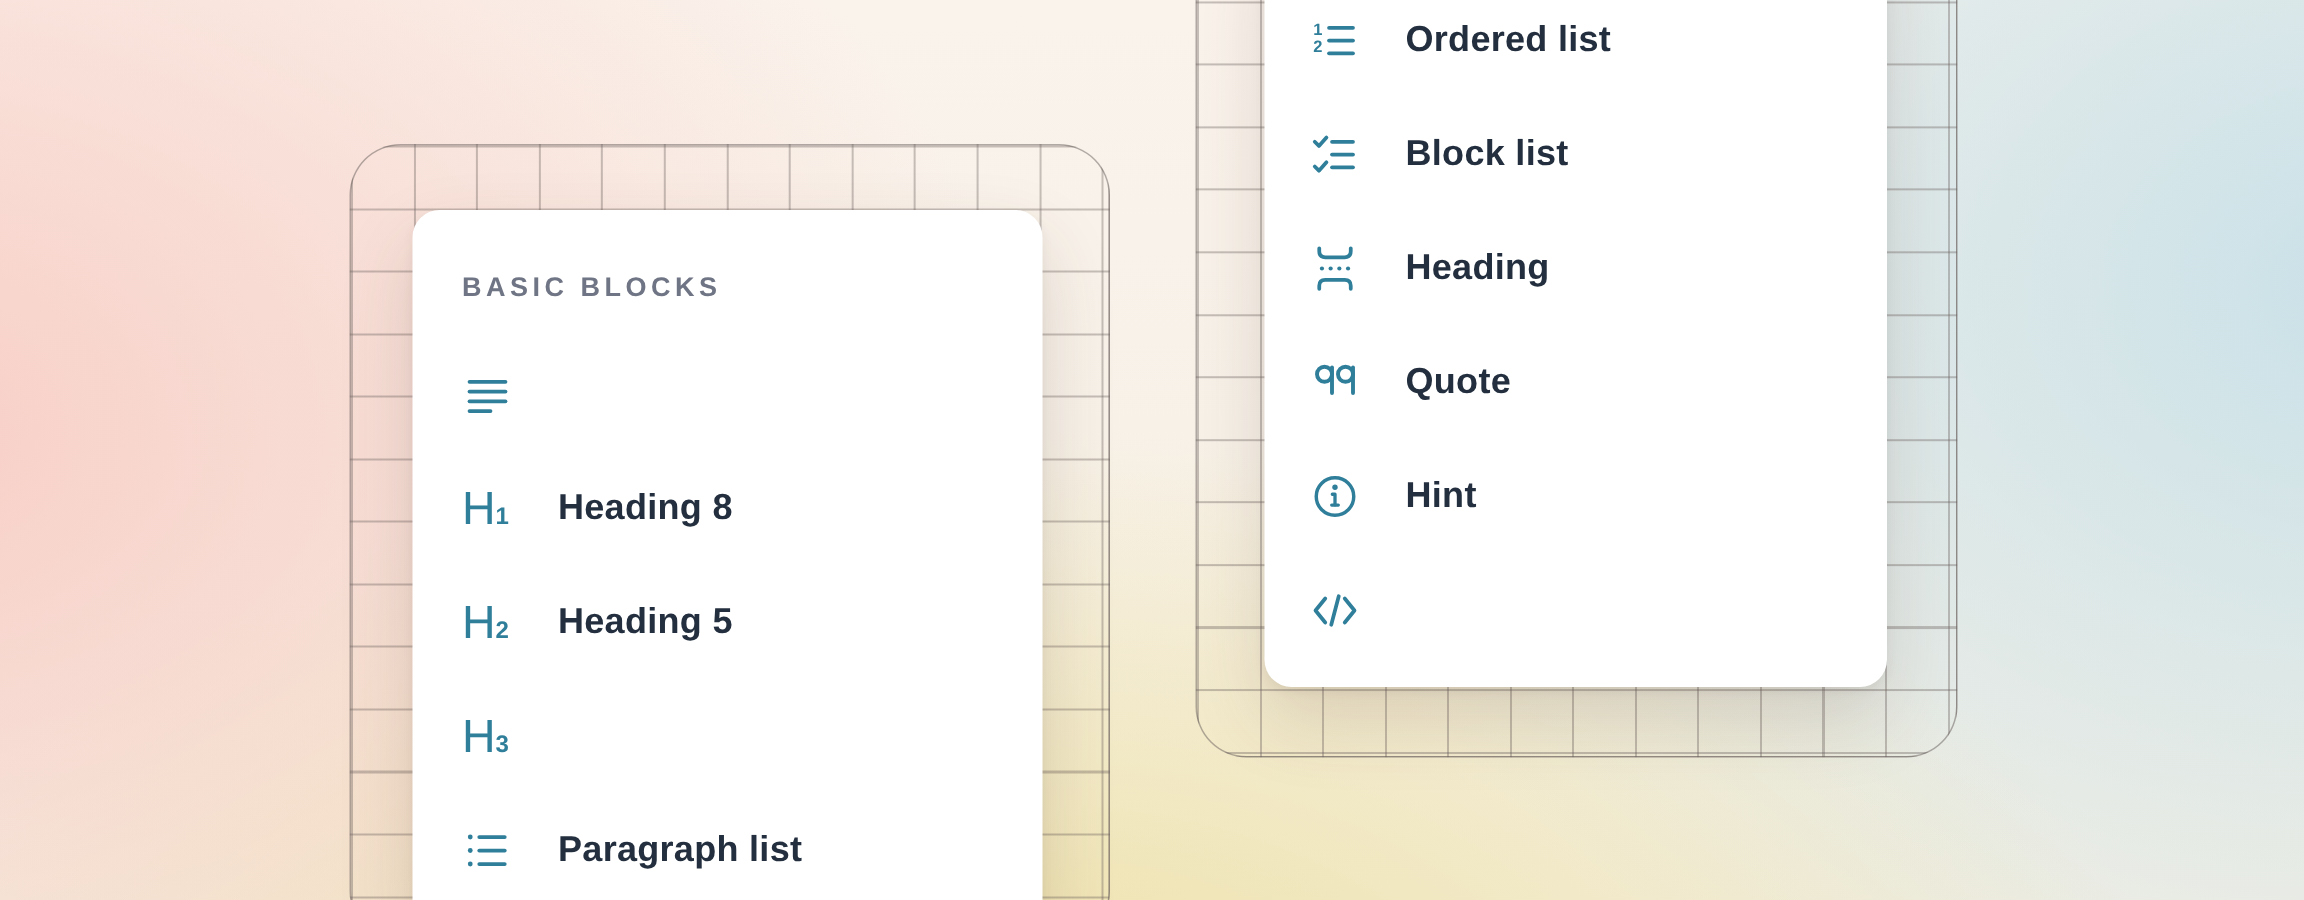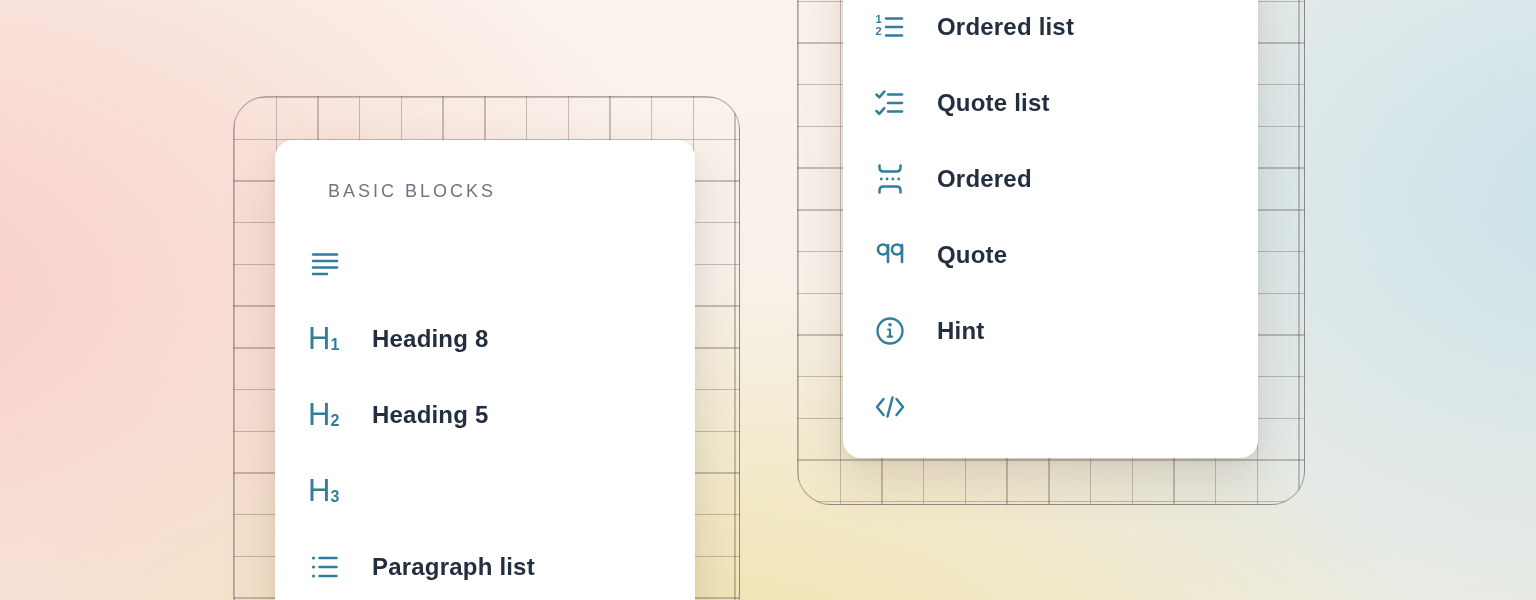--- a/index.html
+++ b/index.html
@@ -22,22 +22,22 @@
   }
   .grid-left{left:233px;top:96px;width:505px;height:530px;}
   .grid-right{left:797px;top:-42px;width:506px;height:545px;}
   .card{
     position:absolute;background:#ffffff;border-radius:18px;
     box-shadow:0 22px 50px rgba(85,55,45,0.16), 0 3px 8px rgba(0,0,0,0.05);
   }
   .card-left{left:275px;top:140px;width:420px;height:486px;padding:0 33px;box-sizing:border-box;}
   .card-right{left:843px;top:-60px;width:415px;height:518px;padding:49px 30px 0;box-sizing:border-box;}
   .section-title{
-    margin-top:40px;font-size:18px;line-height:22px;font-weight:400;
-    letter-spacing:3px;color:var(--section-title,#6f7584);margin-left:20px;
+    margin-top:40px;font-size:18px;line-height:22px;font-weight:700;
+    letter-spacing:3px;color:var(--section-title,#6f7584);
   }
   .menu-items-left{margin-top:23px;}
   .menu-item{height:76px;display:flex;align-items:center;gap:30px;cursor:pointer;}
   .icon{width:34px;height:34px;flex:none;color:var(--accent,#2f7e9a);display:block;}
   .icon svg{width:34px;height:34px;display:block;}
   .icon-h{display:flex;align-items:center;justify-content:flex-start;}
   .h-letter{font-size:31px;font-weight:400;line-height:34px;letter-spacing:-1px;}
   .h-num{font-size:16px;font-weight:700;margin-top:12px;margin-left:1px;}
   .label{font-size:24px;font-weight:700;color:var(--label,#232f3e);letter-spacing:0.2px;}
 </style>
@@ -113,34 +113,34 @@
       <div class="menu-item">
         <span class="icon">
           <svg viewBox="0 0 34 34" fill="none" stroke="currentColor" stroke-width="2.5" stroke-linecap="round" stroke-linejoin="round">
             <path d="M3.5 8.5l2.8 2.8 5-5.6"></path>
             <path d="M3.5 25l2.8 2.8 5-5.6"></path>
             <path d="M15 8.5h14"></path>
             <path d="M15 17h14"></path>
             <path d="M15 25.5h14"></path>
           </svg>
         </span>
-        <span class="label">Quote list</span>
+        <span class="label">Block list</span>
       </div>
       <div class="menu-item">
         <span class="icon">
           <svg viewBox="0 0 34 34" fill="none" stroke="currentColor" stroke-width="2.5" stroke-linecap="round" stroke-linejoin="round">
             <path d="M6.5 3.5v2q0 4 4 4h13q4 0 4-4v-2"></path>
             <path d="M6.5 30.5v-2q0-4 4-4h13q4 0 4 4v2"></path>
             <circle cx="8.3" cy="17" r="1.4" fill="currentColor" stroke="none"></circle>
             <circle cx="14.1" cy="17" r="1.4" fill="currentColor" stroke="none"></circle>
             <circle cx="19.9" cy="17" r="1.4" fill="currentColor" stroke="none"></circle>
             <circle cx="25.7" cy="17" r="1.4" fill="currentColor" stroke="none"></circle>
           </svg>
         </span>
-        <span class="label">Ordered</span>
+        <span class="label">Heading</span>
       </div>
       <div class="menu-item">
         <span class="icon">
           <svg viewBox="0 0 34 34" fill="none" stroke="currentColor" stroke-width="2.5" stroke-linecap="round" stroke-linejoin="round">
             <circle cx="10" cy="11.5" r="5" stroke-width="2.6"></circle>
             <path d="M15 7v17" stroke-width="2.6"></path>
             <circle cx="24" cy="11.5" r="5" stroke-width="2.6"></circle>
             <path d="M29 7v17" stroke-width="2.6"></path>
           </svg>
         </span>

